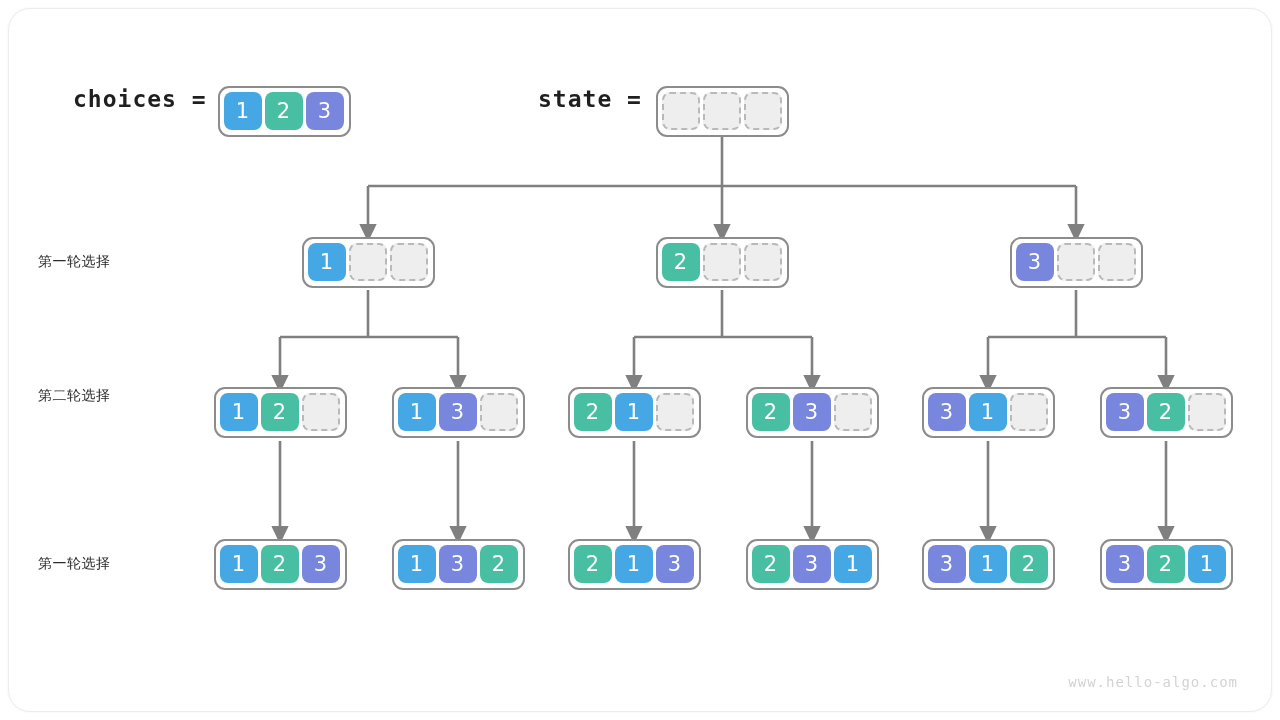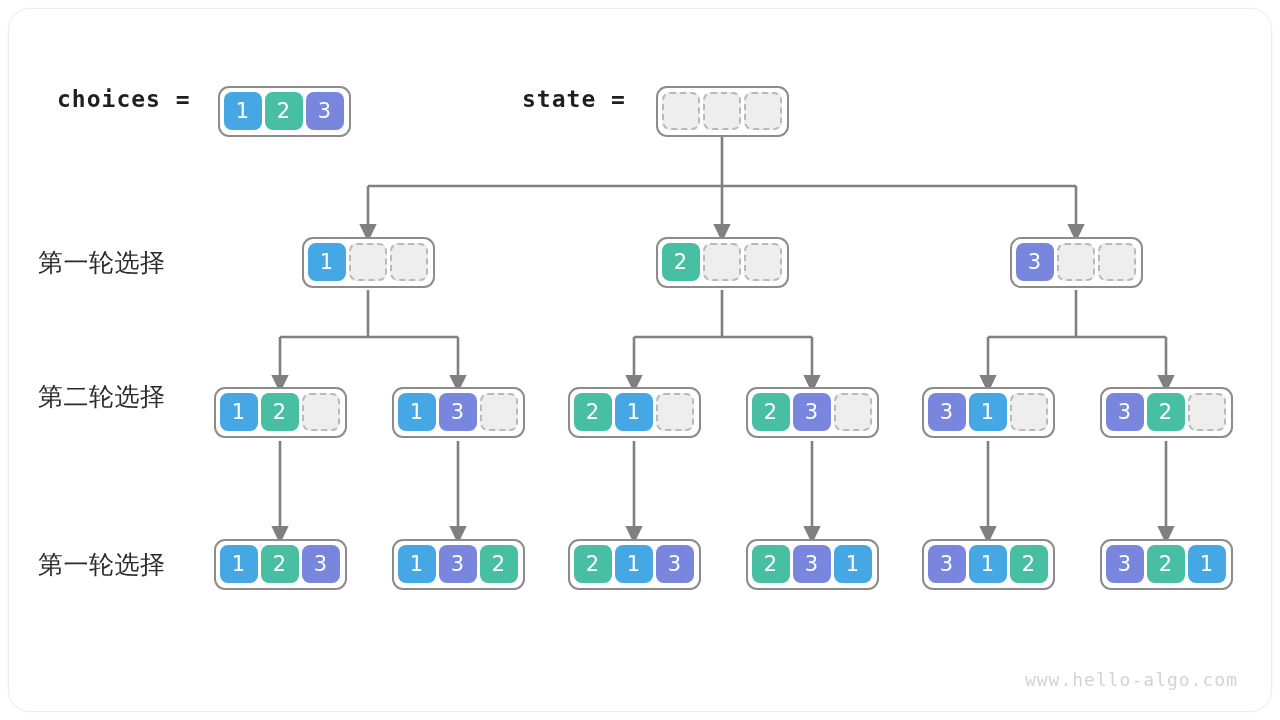--- a/index.html
+++ b/index.html
@@ -26,33 +26,34 @@
     height: 704px;
     background: #ffffff;
     border: 1px solid #eceded;
     border-radius: 22px;
     box-shadow: 0 0 3px rgba(0,0,0,0.05);
     box-sizing: border-box;
   }
   .row-label {
     position: absolute;
     font-family: Liberation Mono, monospace;
-    font-size: 25px;
+    font-size: 14px;
     color: #2b2b2b;
     white-space: nowrap;
     letter-spacing: 0.5px;
   }
   .mono-label {
     position: absolute;
     font-family: "DejaVu Sans Mono", "Liberation Mono", monospace;
     font-size: 23px;
     font-weight: bold;
     color: #1f1f1f;
     white-space: nowrap;
     letter-spacing: 1px;
+    margin-left: 16px;
   }
   
   .arr {
     position: absolute;
     display: flex;
     flex-direction: row;
     align-items: center;
     background: #ffffff;
     border: 2.5px solid #8c8c8c;
     border-radius: 11px;
@@ -87,21 +88,21 @@
     top: 0;
     width: 1280px;
     height: 720px;
     pointer-events: none;
   }
   .watermark {
     position: absolute;
     right: 42px;
     bottom: 30px;
     font-family: "DejaVu Sans Mono", "Liberation Mono", monospace;
-    font-size: 18px;
+    font-size: 14px;
     color: #d3d3d3;
     letter-spacing: 1px;
     white-space: nowrap;
   }
 </style>
 </head>
 <body>
 
 <div id="canvas">
   <div id="card"></div>

